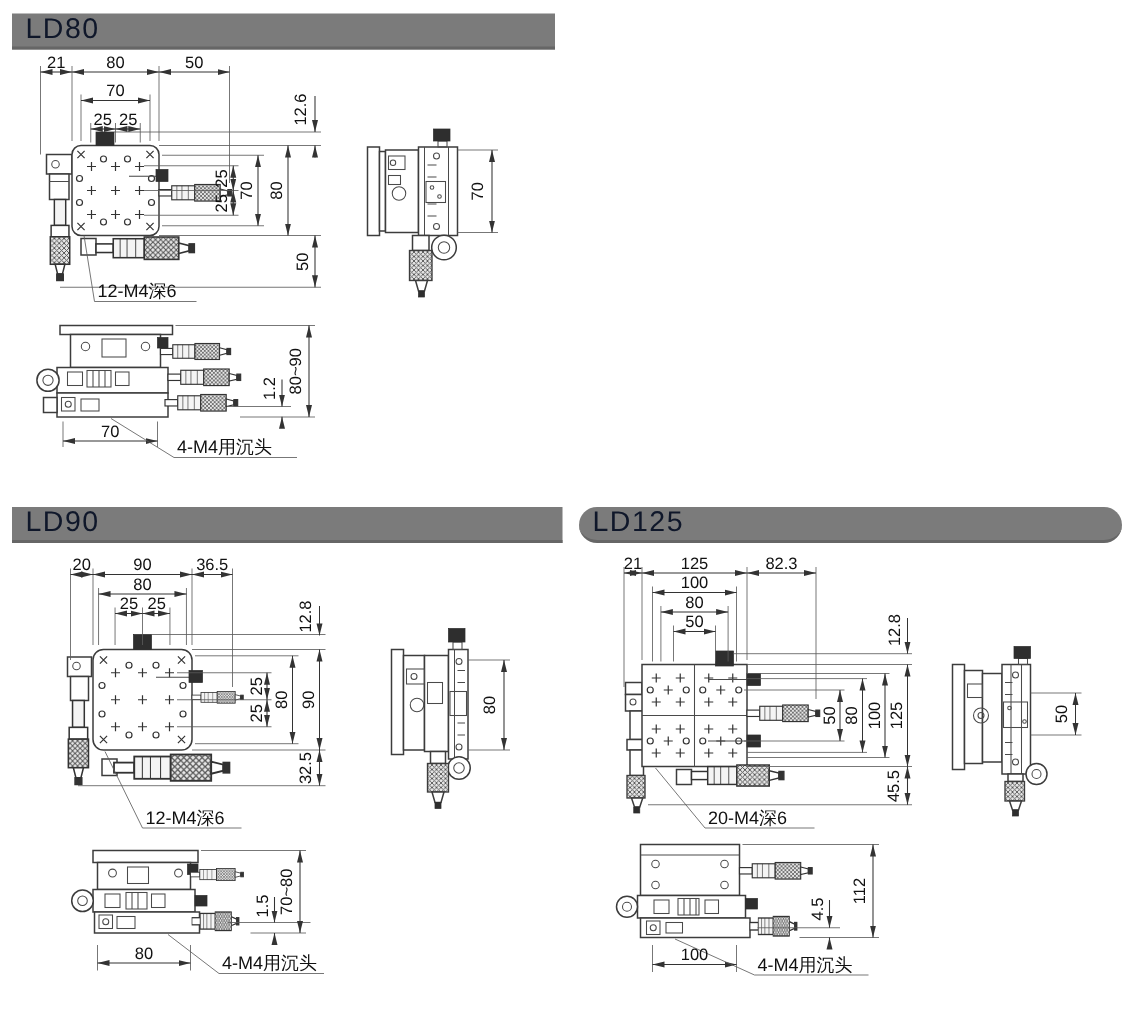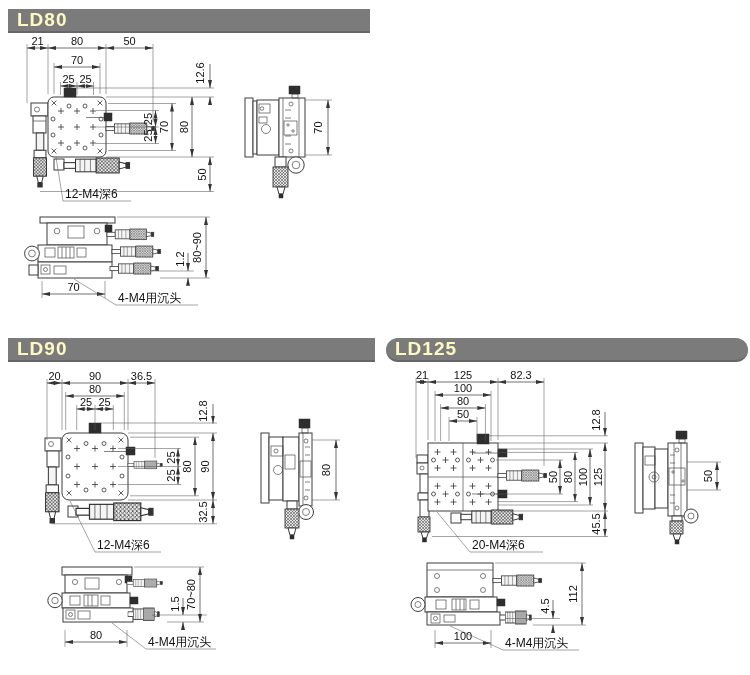--- a/index.html
+++ b/index.html
@@ -1,20 +1,20 @@
 <!DOCTYPE html>
 <html><head>
 <meta charset="utf-8">
 <style>
   html,body{margin:0;padding:0;background:#fff;}
   body{width:750px;height:675px;position:relative;overflow:hidden;
        font-family:"Liberation Sans",sans-serif;}
   .bar{position:absolute;height:24px;background:#7b7b7b;border-bottom:2px solid #666;
        box-sizing:border-box;}
-  .bar-label{color:#fef9c3;font-weight:bold;font-size:19px;line-height:22px;
+  .bar-label{color:#0f172a;font-weight:normal;font-size:19px;line-height:22px;
        padding-left:9px;letter-spacing:1px;display:inline-block;}
   svg{position:absolute;left:0;top:0;}
   .ol{stroke:#3c3c3c;stroke-width:1;fill:#fff;}
   .ol2{stroke:#4a4a4a;stroke-width:0.7;fill:none;}
   .dk{fill:#2e2e2e;stroke:#2e2e2e;stroke-width:0.5;}
   .kn{fill:url(#kn);stroke:#3c3c3c;stroke-width:0.9;}
   .xl{stroke:#5a5a5a;stroke-width:0.55;fill:none;}
   .dl{stroke:#333;stroke-width:0.7;fill:none;}
   text.dim{font-family:"Liberation Sans",sans-serif;font-size:11px;fill:#111;text-anchor:middle;}
   text.co{font-family:"Liberation Sans",sans-serif;font-size:12px;fill:#111;text-anchor:start;}

